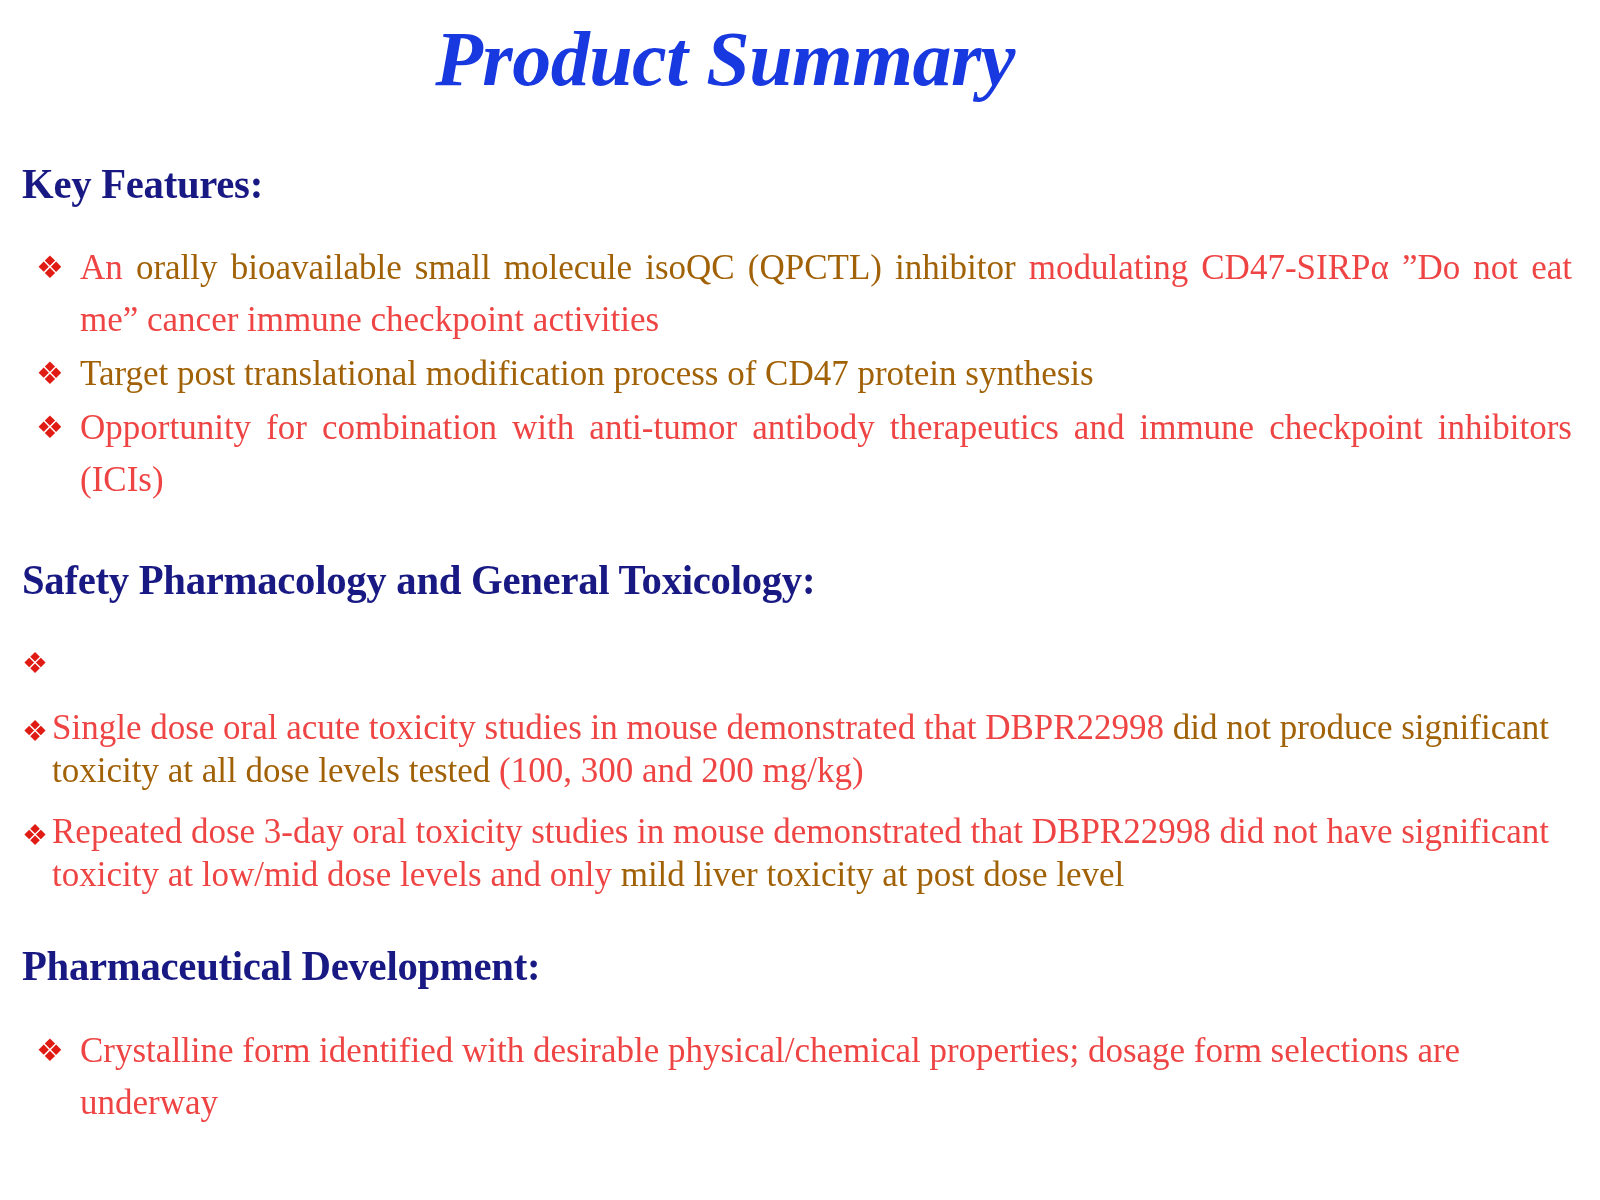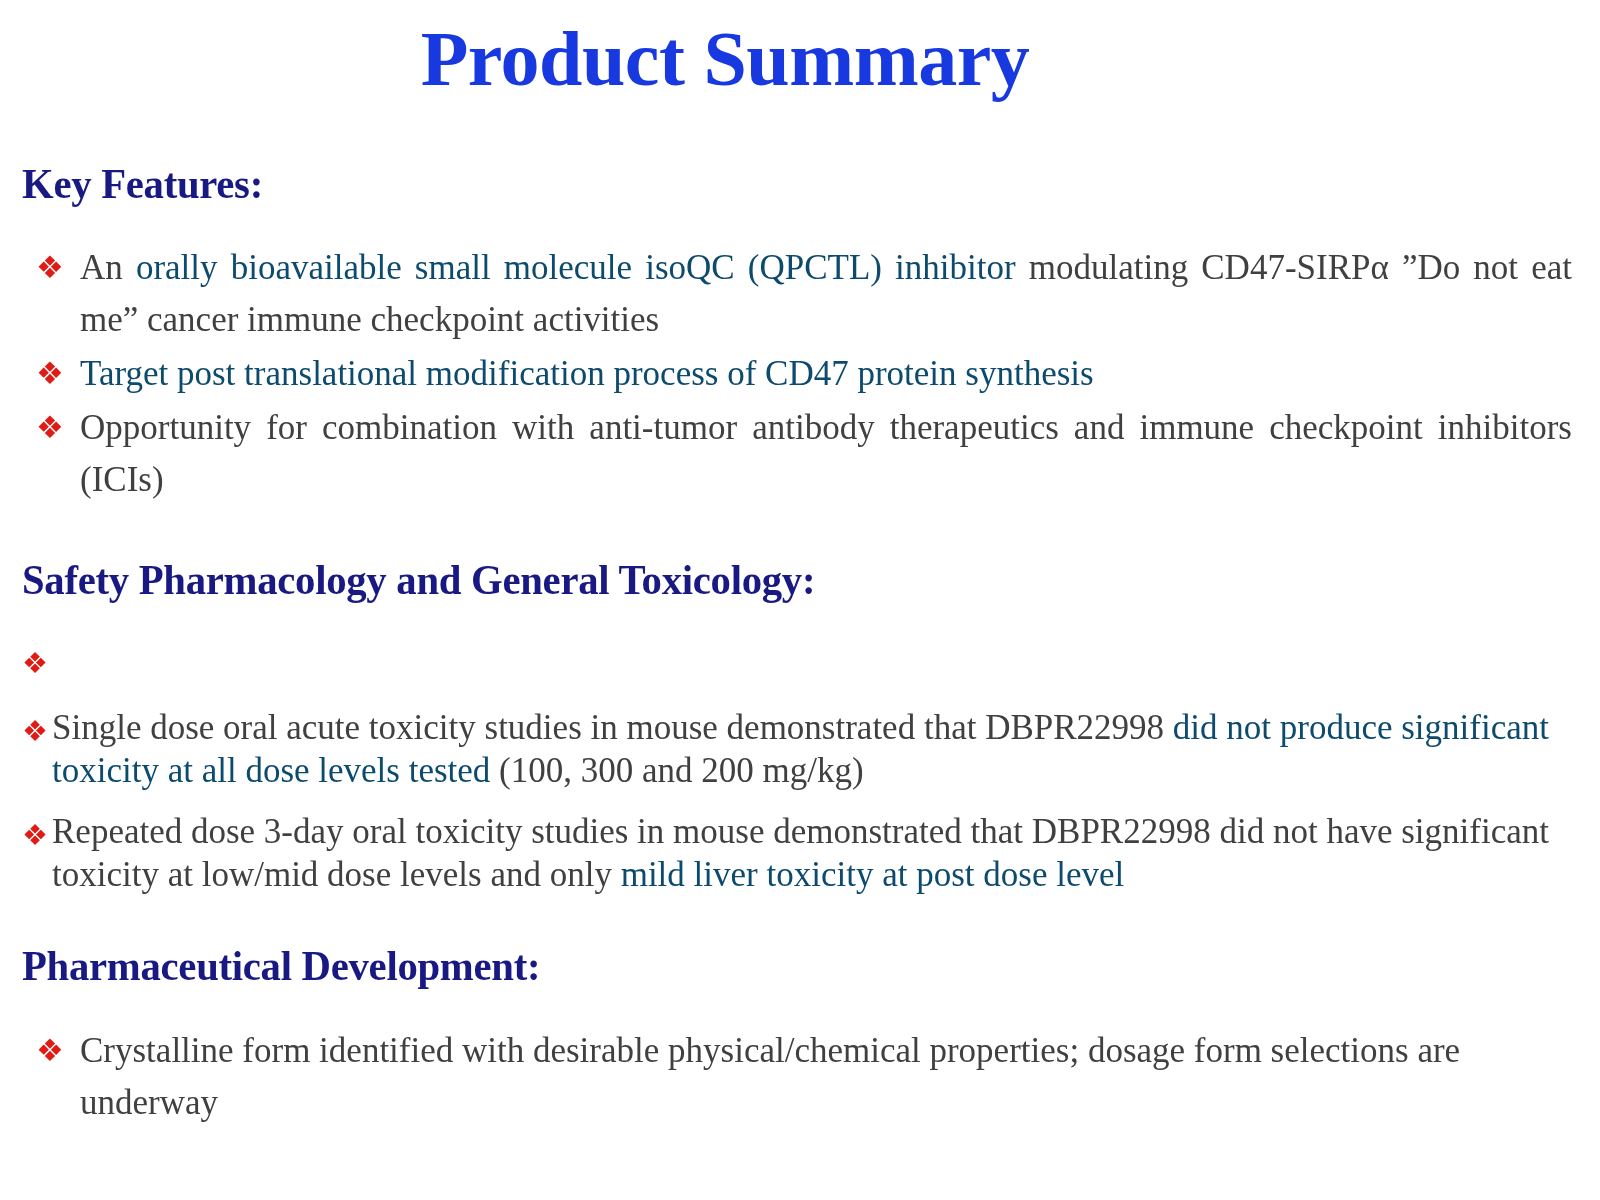--- a/index.html
+++ b/index.html
@@ -23,20 +23,21 @@
   }
   .title {
     text-align: center;
     color: #1838e0;
     font-weight: bold;
     font-size: 78px;
     line-height: 1.05;
     letter-spacing: -0.5px;
     margin: 18px 0 0 0;
     padding-right: 150px;
+    font-style: italic;
   }
   .section-head {
     color: #191984;
     font-weight: bold;
     font-size: 42px;
     line-height: 1.08;
     letter-spacing: -0.3px;
     transform: scaleX(0.97);
     transform-origin: left center;
   }
@@ -85,22 +86,22 @@
     font-size: 29px;
     line-height: 50px;
   }
   .list-b .body {
     flex: 1 1 auto;
     font-size: 35px;
     line-height: 43px;
     text-align: left;
     padding-right: 8px;
   }
-  .red { color: #0c4a6e; }
-  .blk { color: #404040; margin-top: 36px; }
+  .red { color: #a16207; }
+  .blk { color: #ef4444; margin-top: 36px; }
 </style>
 </head>
 <body>
 
 <div class="slide">
 
   <h1 class="title">Product Summary</h1>
 
   <h2 class="section-head head-key">Key Features:</h2>
 

